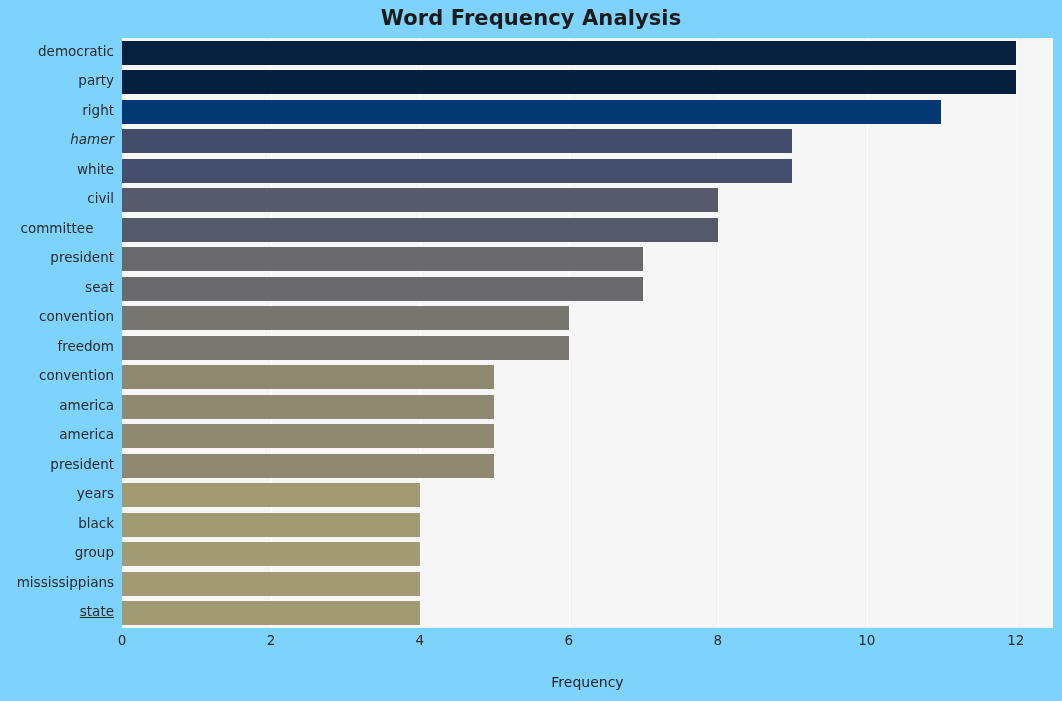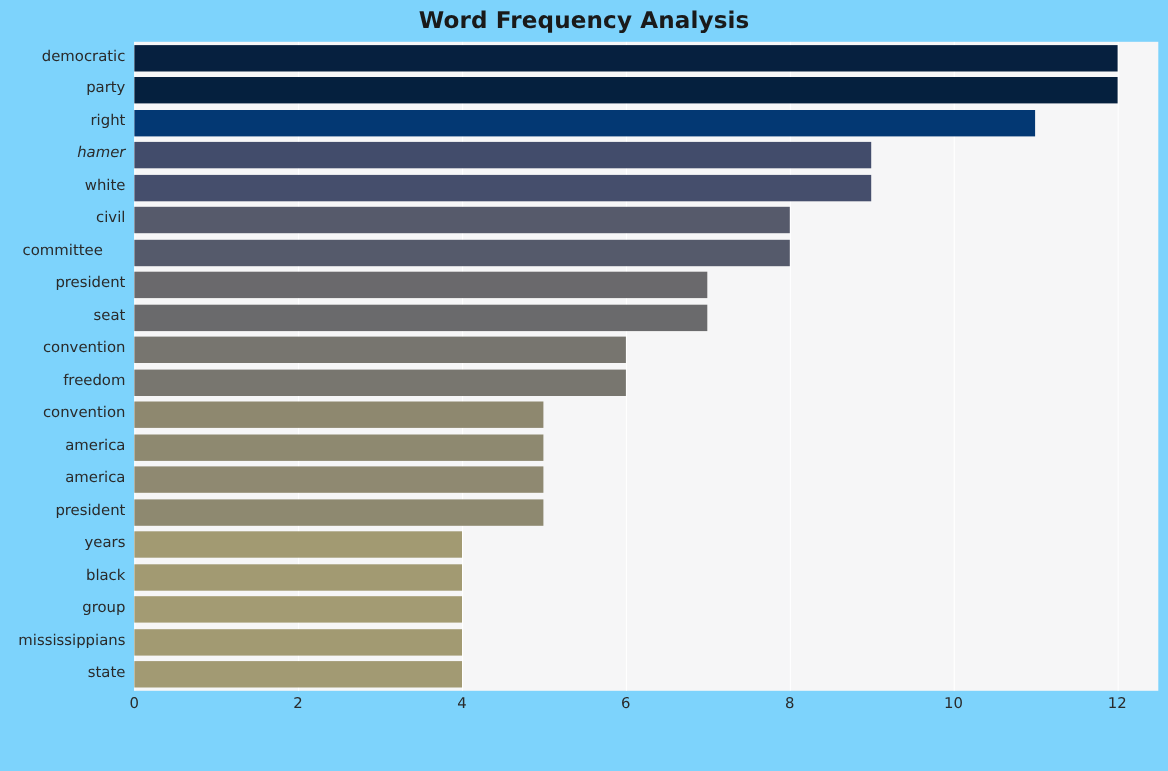--- a/index.html
+++ b/index.html
@@ -204,27 +204,28 @@
       <div class="ytick" style="top: 272.25px; color: rgb(42, 42, 42);">convention</div>
       <div class="ytick" style="top: 301.75px; color: rgb(42, 42, 42);">freedom</div>
       <div class="ytick" style="top: 331.25px; color: rgb(42, 42, 42);">convention</div>
       <div class="ytick" style="top: 360.75px; color: rgb(42, 42, 42);">america</div>
       <div class="ytick" style="top: 390.25px; color: rgb(42, 42, 42);">america</div>
       <div class="ytick" style="top: 419.75px; color: rgb(42, 42, 42);">president</div>
       <div class="ytick" style="top: 449.25px; color: rgb(42, 42, 42);">years</div>
       <div class="ytick" style="top: 478.75px; color: rgb(42, 42, 42);">black</div>
       <div class="ytick" style="top: 508.25px; color: rgb(42, 42, 42);">group</div>
       <div class="ytick" style="top: 537.75px; color: rgb(42, 42, 42);">mississippians</div>
-      <div class="ytick" style="top: 567.25px; color: rgb(42, 42, 42);">state</div>
+      <div class="ytick" style="top: 567.25px; color: rgb(42, 42, 42); text-decoration: underline;">state</div>
     </div>
 
   <div id="xtick-layer">
       <div class="xtick" style="left: 0px; color: rgb(42, 42, 42);">0</div>
       <div class="xtick" style="left: 148.96px; color: rgb(42, 42, 42);">2</div>
       <div class="xtick" style="left: 297.92px; color: rgb(42, 42, 42);">4</div>
       <div class="xtick" style="left: 446.88px; color: rgb(42, 42, 42);">6</div>
       <div class="xtick" style="left: 595.84px; color: rgb(42, 42, 42);">8</div>
       <div class="xtick" style="left: 744.8px; color: rgb(42, 42, 42);">10</div>
       <div class="xtick" style="left: 893.76px; color: rgb(42, 42, 42);">12</div>
     </div>
 
+  <div id="xaxis-label">Frequency</div>
 
 </div>
 
 </body></html>

